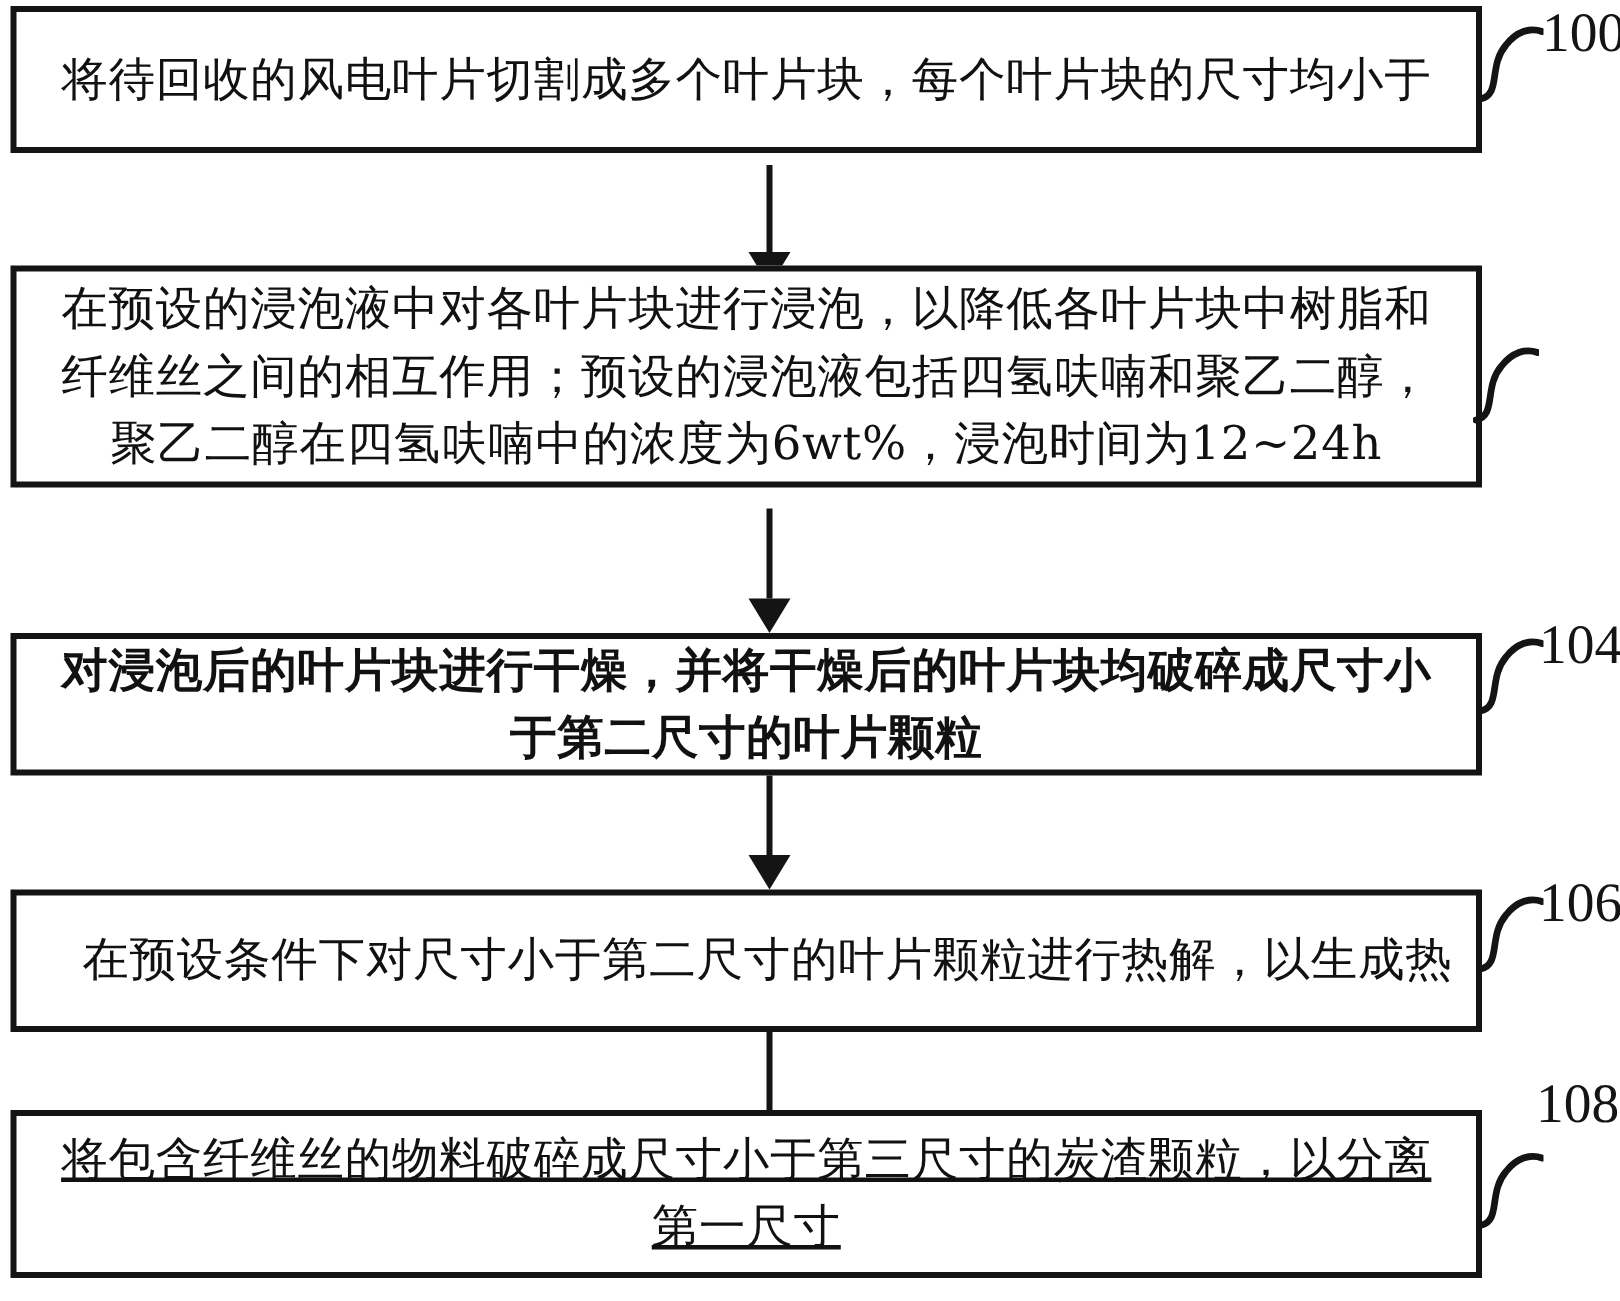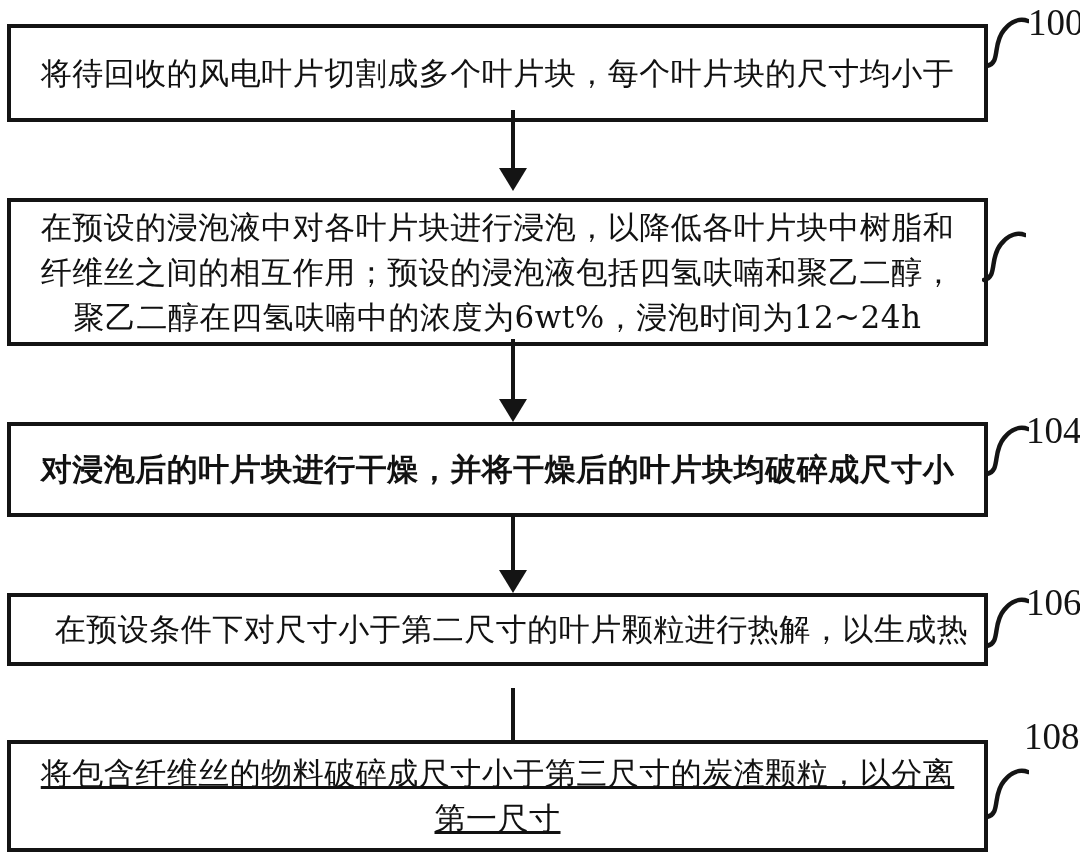--- a/index.html
+++ b/index.html
@@ -27,24 +27,24 @@
     flex-direction: column;
     justify-content: center;
   }
   .step-line {
     text-align: center;
     font-size: 31px;
     letter-spacing: 0.5px;
     line-height: 45px;
     white-space: nowrap;
   }
-  .box-100 { top: 24px;  height: 98px;  }
-  .box-102 { top: 198px; height: 148px; }
+  .box-100 { top: 4px;  height: 98px;  }
+  .box-102 { top: 177px; height: 148px; }
   .box-104 { top: 422px; height: 95px; font-weight: bold;  }
-  .box-106 { top: 593px; height: 73px; padding-left: 28px;  }
+  .box-106 { top: 593px; height: 95px; padding-left: 28px;  }
   .box-108 { top: 740px; height: 112px; text-decoration: underline;  }
 
   .flow-arrow {
     position: absolute;
     left: 513px;
     width: 0;
   }
   .flow-arrow .shaft {
     position: absolute;
     left: -2px;
@@ -126,20 +126,21 @@
   </svg>
   <div class="ref-label ref-102">102</div>
 
   <div class="flow-arrow arrow-2">
     <div class="shaft"></div>
     <div class="head"></div>
   </div>
 
   <div class="step-box box-104">
     <div class="step-line">对浸泡后的叶片块进行干燥，并将干燥后的叶片块均破碎成尺寸小</div>
+    <div class="step-line">于第二尺寸的叶片颗粒</div>
   </div>
   <svg class="ref-curve curve-104" viewBox="0 0 44 54">
     <path d="M2,50 C16,47 7,28 19,14 C26,5 35,2 43,5" fill="none" stroke="#141414" stroke-width="4.5" stroke-linecap="round"></path>
   </svg>
   <div class="ref-label ref-104">104</div>
 
   <div class="flow-arrow arrow-3">
     <div class="shaft"></div>
     <div class="head"></div>
   </div>

